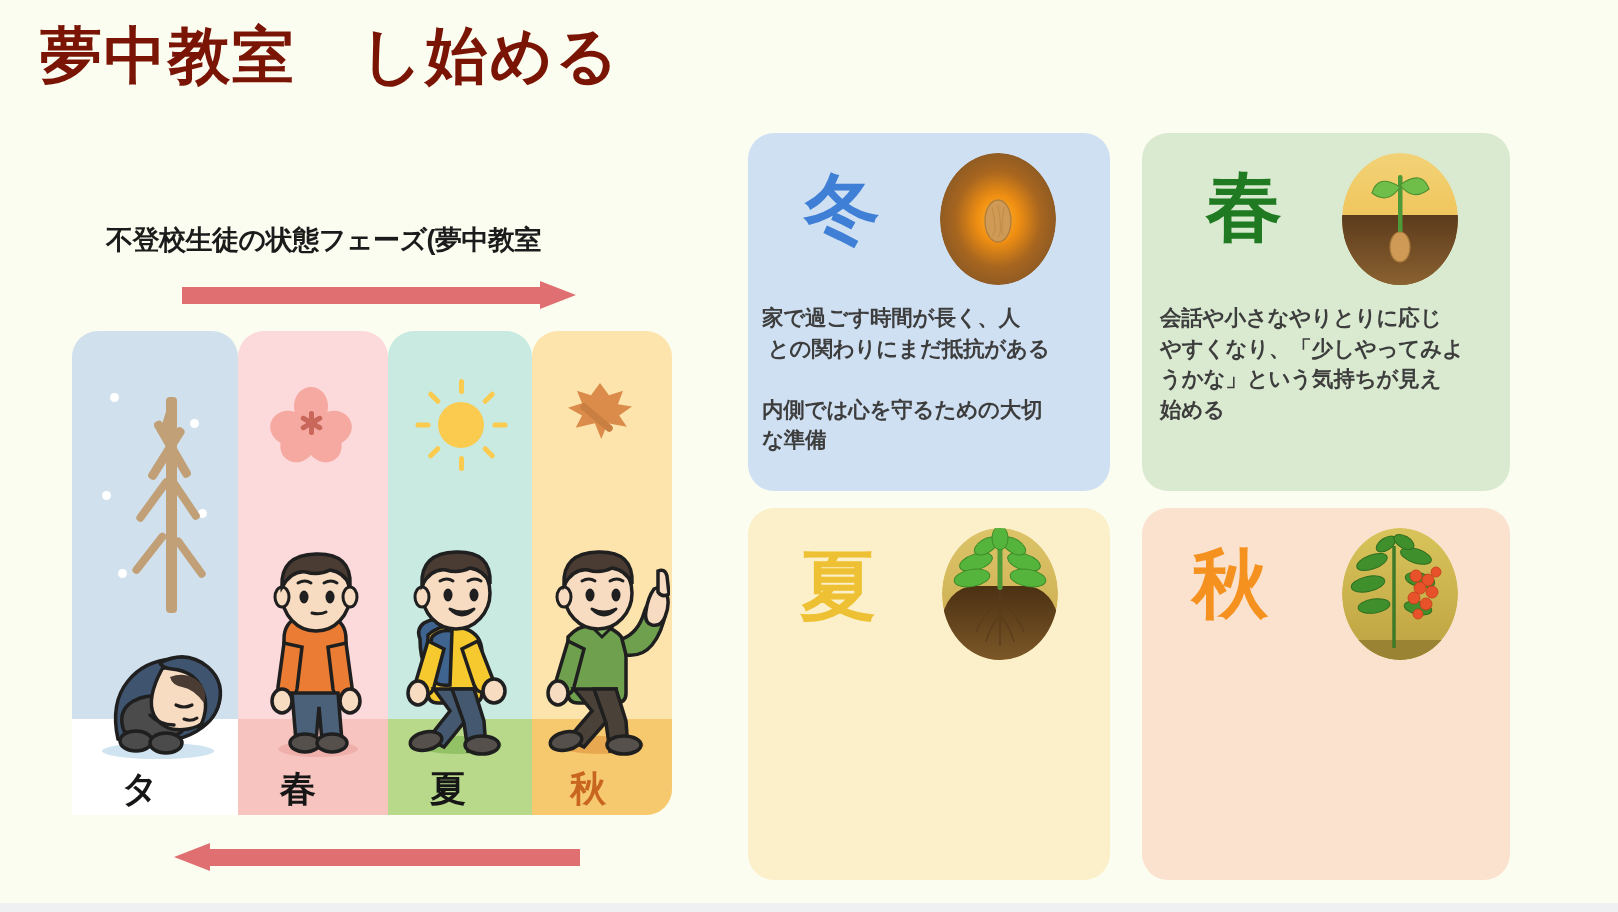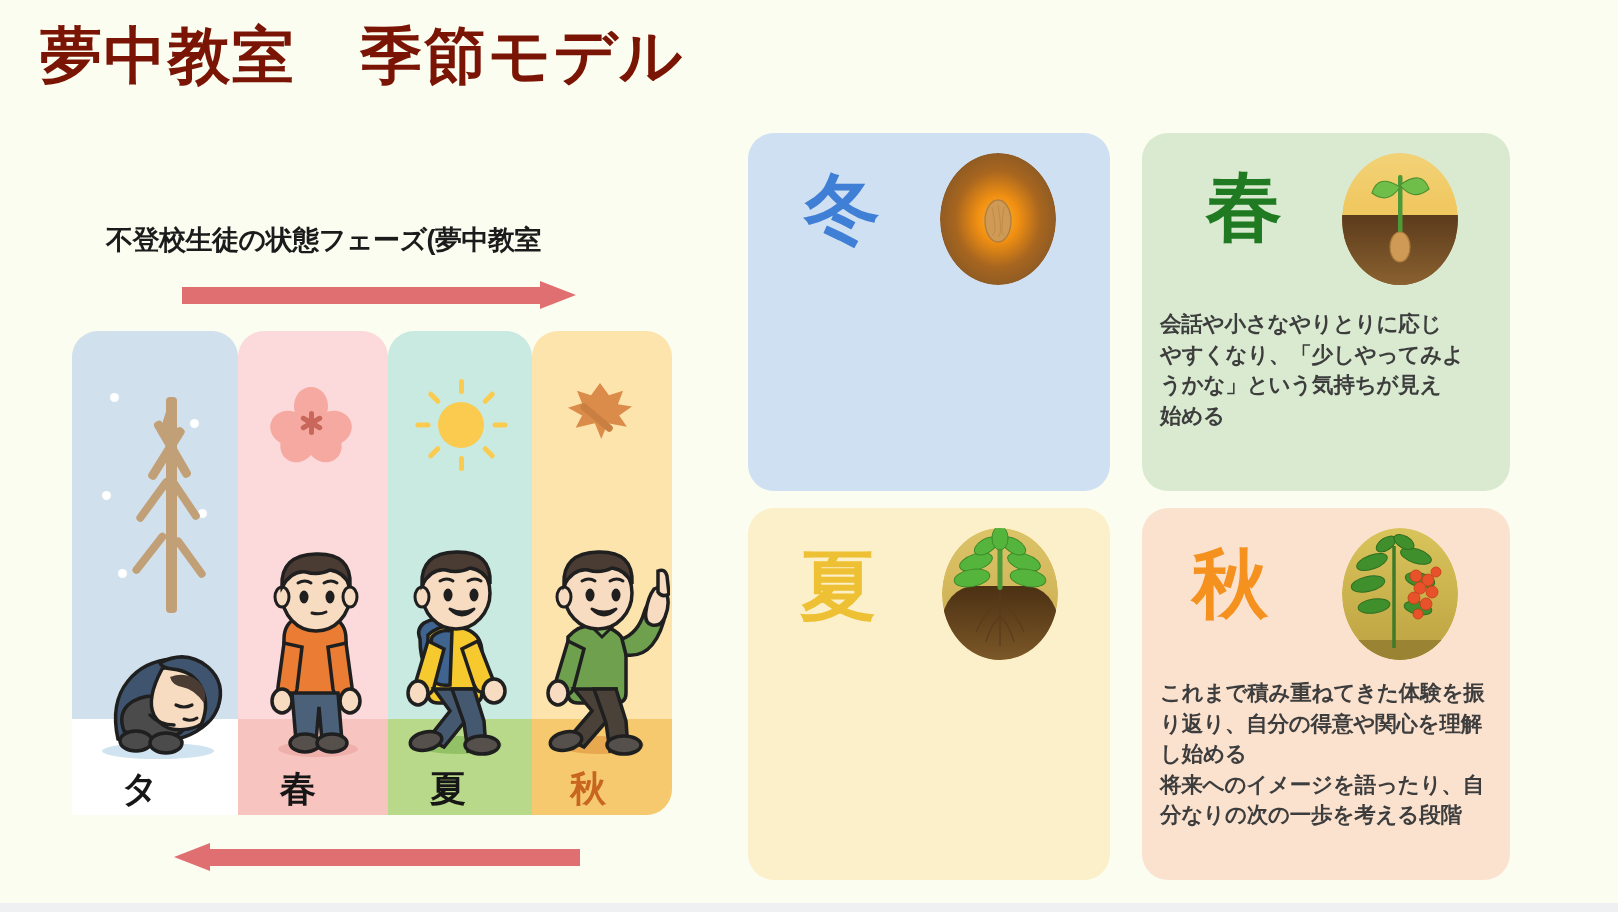--- a/index.html
+++ b/index.html
@@ -136,32 +136,32 @@
   #card-spring .card-thumb, #card-summer .card-thumb, #card-autumn .card-thumb { right: 52px; }
 
   .card-body {
     position: absolute; left: 0; right: 0; top: 164px;
     padding: 0 10px 0 14px;
     font-size: 21.5px; font-weight: 700; color: #3d3d3d;
     line-height: 1.42; letter-spacing: -0.2px;
     white-space: pre-wrap;
   }
   #card-winter .card-body { top: 170px; }
-  #card-spring .card-body { top: 176px; left: 4px; }
+  #card-spring .card-body { top: 170px; left: 4px; }
   #card-summer .card-body { top: 172px; }
   #card-autumn .card-body { top: 170px; left: 4px; }
 
   .bottom-strip { position: absolute; left: 0; top: 903px; width: 1618px; height: 9px; background: #eef0f2; }
 </style>
 </head>
 <body>
 
 <div id="stage">
 
-  <div class="title">夢中教室　季節モデル</div>
+  <div class="title">夢中教室　し始める</div>
 
   <div class="subtitle">不登校生徒の状態フェーズ(夢中教室</div>
 
   <div class="arrow-wrap" id="arrow-forward">
     <div class="arrow-body"></div>
     <div class="arrow-head"></div>
   </div>
 
   <div class="arrow-wrap" id="arrow-back">
     <div class="arrow-body"></div>
@@ -333,20 +333,25 @@
               <stop offset="70%" stop-color="#a8661f"></stop>
               <stop offset="100%" stop-color="#8d5a24"></stop>
             </radialGradient>
           </defs>
           <ellipse cx="58" cy="66" rx="58" ry="66" fill="url(#wgrad)"></ellipse>
           <ellipse cx="58" cy="68" rx="13" ry="21" fill="#cf9a56" stroke="#b07f3f" stroke-width="1.4"></ellipse>
           <path d="M52 54 q6 28 0 28 M58 52 q5 30 0 32 M64 54 q-4 28 0 28" stroke="#b6873f" stroke-width="1" fill="none" opacity="0.7"></path>
         </svg>
       </div>
     </div>
+    <div class="card-body">家で過ごす時間が長く、人
+ との関わりにまだ抵抗がある
+
+内側では心を守るための大切
+な準備</div>
   </div>
 
   <div class="card" id="card-spring">
     <div class="card-head">
       <div class="kanji">春</div>
       <div class="card-thumb">
         <svg viewBox="0 0 116 132" width="116" height="132">
           <defs>
             <linearGradient id="sky1" x1="0" y1="0" x2="0" y2="1">
               <stop offset="0%" stop-color="#f2d277"></stop>
@@ -449,21 +454,16 @@
               <circle cx="90" cy="64" r="6"></circle>
               <circle cx="72" cy="70" r="6"></circle>
               <circle cx="84" cy="76" r="6"></circle>
               <circle cx="94" cy="44" r="5"></circle>
               <circle cx="76" cy="86" r="5"></circle>
             </g>
           </g>
         </svg>
       </div>
     </div>
-    <div class="card-body">これまで積み重ねてきた体験を振
-り返り、自分の得意や関心を理解
-し始める
-将来へのイメージを語ったり、自
-分なりの次の一歩を考える段階</div>
   </div>
 
   <div class="bottom-strip"></div>
 </div>
 
 </body></html>

